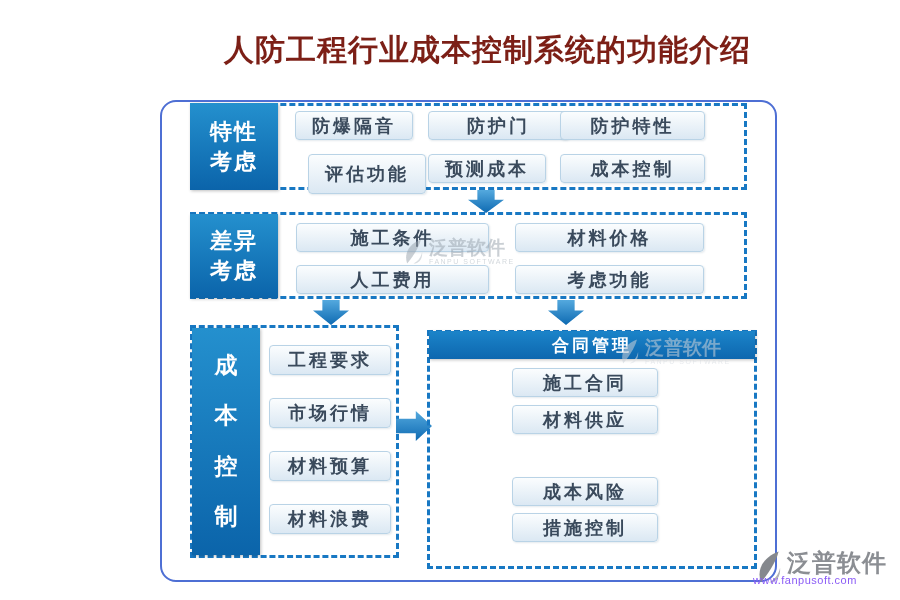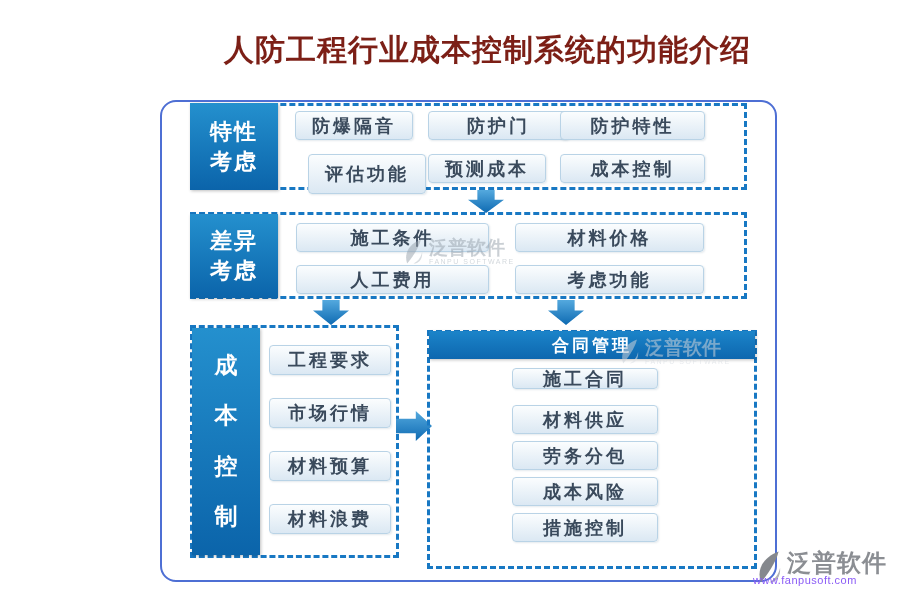--- a/index.html
+++ b/index.html
@@ -127,23 +127,22 @@
   <div class="item" style="left:269px;top:398px;width:122px;height:30px;">市场行情</div>
   <div class="item" style="left:269px;top:451px;width:122px;height:30px;">材料预算</div>
   <div class="item" style="left:269px;top:504px;width:122px;height:30px;">材料浪费</div>
 
   <div class="arrow-right" style="left:396px;top:411px;width:36px;height:30px;"></div>
 
   <div class="dashedbox" style="left:427px;top:330px;width:330px;height:239px;"></div>
   <div class="hdr-bar" style="left:429px;top:331px;width:326px;height:28px;">
     <span>合同管理</span>
   </div>
-  <div class="item" style="left:512px;top:368px;width:146px;height:21px;">施工合同</div>
+  <div class="item" style="left:512px;top:368px;width:146px;height:29px;">施工合同</div>
   <div class="item" style="left:512px;top:405px;width:146px;height:29px;">材料供应</div>
-  <div class="item" style="left:512px;top:441px;width:146px;height:29px;">劳务分包</div>
   <div class="item" style="left:512px;top:477px;width:146px;height:29px;">成本风险</div>
   <div class="item" style="left:512px;top:513px;width:146px;height:29px;">措施控制</div>
 
   <div class="wm wm-hdrbar" style="left:618px;top:338px;">
     <svg class="swoosh" width="23" height="27" viewBox="0 0 40 46">
       <path d="M33 2 C 12 10, 3 26, 9 44 C 17 34, 29 18, 33 2 Z" fill="#ccd2d9"></path>
       <path d="M20 44 C 28 40, 33 33, 35 24 C 36 36, 30 44, 20 44 Z" fill="#dde1e6"></path>
     </svg>
     <div class="wm-col" style="margin-left:4px;">
       <span class="wm-name">泛普软件</span>

